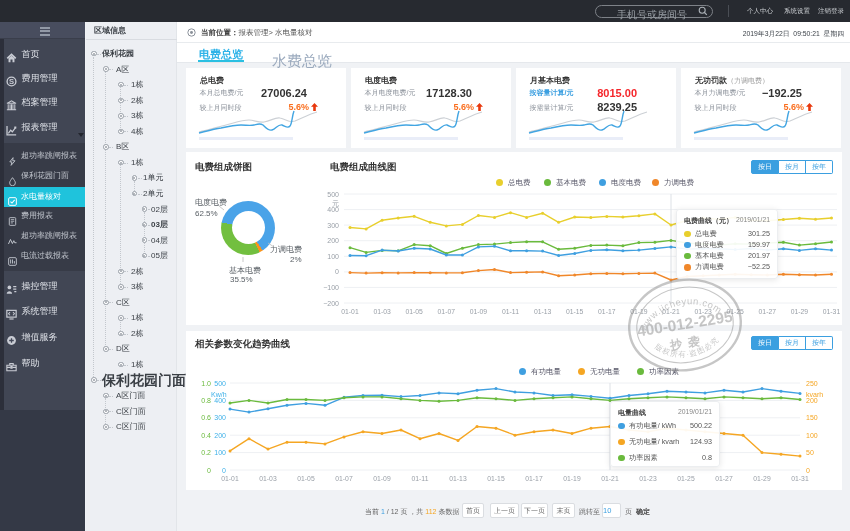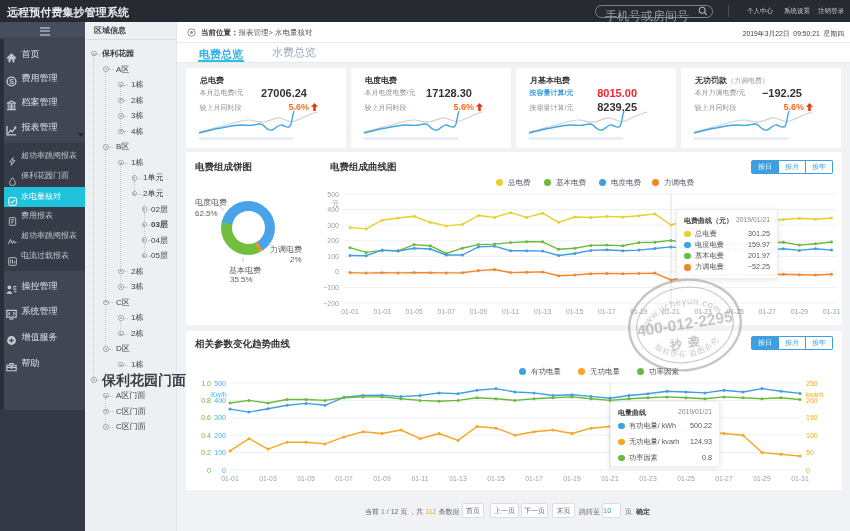--- a/index.html
+++ b/index.html
@@ -1,21 +1,20 @@
 <!DOCTYPE html>
 <html><head><meta charset="utf-8">
 <style>
 *{margin:0;padding:0;font-family:"Liberation Sans",sans-serif}
 body{width:850px;height:531px;position:relative;overflow:hidden;background:#f0f2f5}
 </style></head>
 <body>
 <div style="position:absolute;left:0;top:0;width:850px;height:22px;background:#272a30">
-<div style="position:absolute;left:7px;top:5px;font-size:11px;font-weight:bold;color:#e8eaec;letter-spacing:0.1px">远程预付费集抄管理系统</div>
 <div style="position:absolute;left:595px;top:4.5px;width:118px;height:13px;border:1px solid #7e8288;border-radius:7px;box-sizing:border-box">
-<span style="position:absolute;left:9px;top:2px;font-size:12px;color:#9aa0a6">手机号或房间号</span>
+<span style="position:absolute;left:21px;top:2px;font-size:10px;color:#9aa0a6">手机号或房间号</span>
 <svg width="10" height="10" viewBox="0 0 10 10" style="position:absolute;right:4px;top:0.5px">
         <circle cx="4.2" cy="4.2" r="3" fill="none" stroke="#aab0b6" stroke-width="1.1"></circle>
         <line x1="6.5" y1="6.5" x2="8.8" y2="8.8" stroke="#aab0b6" stroke-width="1.1"></line>
       </svg>
 </div>
 <div style="position:absolute;left:728px;top:5px;width:1px;height:12px;background:#4a4e55"></div>
 <div style="position:absolute;left:747px;top:7px;font-size:6.5px;color:#cfd2d6">个人中心</div>
 <div style="position:absolute;left:784px;top:7px;font-size:6.5px;color:#cfd2d6">系统设置</div>
 <div style="position:absolute;left:818px;top:7px;font-size:6.5px;color:#cfd2d6">注销登录</div>
 </div>
@@ -211,21 +210,21 @@
 <div style="position:absolute;left:177px;top:22px;width:673px;height:21px;background:#fff;border-bottom:1px solid #e8ebee;box-sizing:border-box">
 <svg width="9" height="9" viewBox="0 0 11 11" style="position:absolute;left:10px;top:6px">
       <circle cx="5.5" cy="5.5" r="4.5" fill="none" stroke="#8a9099" stroke-width="1.2"></circle>
       <circle cx="5.5" cy="5.5" r="1.8" fill="#8a9099"></circle>
     </svg>
 <span style="position:absolute;left:24px;top:6px;font-size:7.5px;color:#444;font-weight:bold">当前位置：<span style="font-weight:normal;color:#555">报表管理&gt; 水电量核对</span></span>
 <span style="position:absolute;right:6px;top:6.5px;font-size:6.8px;color:#3c4249">2019年3月22日&nbsp;&nbsp;09:50:21&nbsp;&nbsp;星期四</span>
 </div>
 <div style="position:absolute;left:177px;top:43px;width:673px;height:20px;background:#fff;border-bottom:1px solid #e5e8ec;box-sizing:border-box">
 <span style="position:absolute;left:22px;top:3.5px;font-size:11px;font-weight:bold;color:#2eb3e8">电费总览</span>
-<span style="position:absolute;left:95px;top:2px;font-size:11px;color:#9aa9bd">水费总览</span>
+<span style="position:absolute;left:95px;top:9px;font-size:15px;color:#9aa9bd">水费总览</span>
 <div style="position:absolute;left:21px;top:16.6px;width:46px;height:2.4px;background:#2bc0e2"></div>
 </div>
 <div style="position:absolute;left:186px;top:68px;width:160px;height:80px;background:#fff">
 <div style="position:absolute;left:14px;top:6.5px;font-size:8px;font-weight:bold;color:#333">总电费</div>
 <div style="position:absolute;left:13.5px;top:21px;width:133px;height:9px;font-size:7px;line-height:7px"><span style="font-size:7px;color:#8a9099">本月总电费/元</span><span style="position:absolute;right:25.5px;top:-1.5px;font-size:11px;line-height:11px;font-weight:bold;color:#333">27006.24</span></div>
 <div style="position:absolute;left:13.5px;top:35.5px;width:133px;height:9px;font-size:7px;line-height:7px"><span style="color:#8a9099">较上月同时段</span><span style="position:absolute;right:23.5px;top:-0.8px;font-size:9px;line-height:9px;font-weight:bold;color:#fa6e1e">5.6%</span><svg width="7" height="8" viewBox="0 0 7 8" style="position:absolute;right:15px;top:-1px">
         <path d="M3.5,0 L7,3.8 H4.8 V8 H2.2 V3.8 H0 Z" fill="#e8380d"></path>
       </svg></div>
 <div style="position:absolute;left:12px;top:42px;width:120px;height:28px"><svg width="120" height="28" viewBox="0 0 120 28">
 <path d="M1,22 C10,20 20,17 28,15 C36,13 44,10 51,10 C56,10 61,13 66,12 C73,11 77,7 82,8 C88,9 91,13 97,11 C104,8 112,4 119,2" fill="none" stroke="#ccd0d5" stroke-width="1.1"></path>

